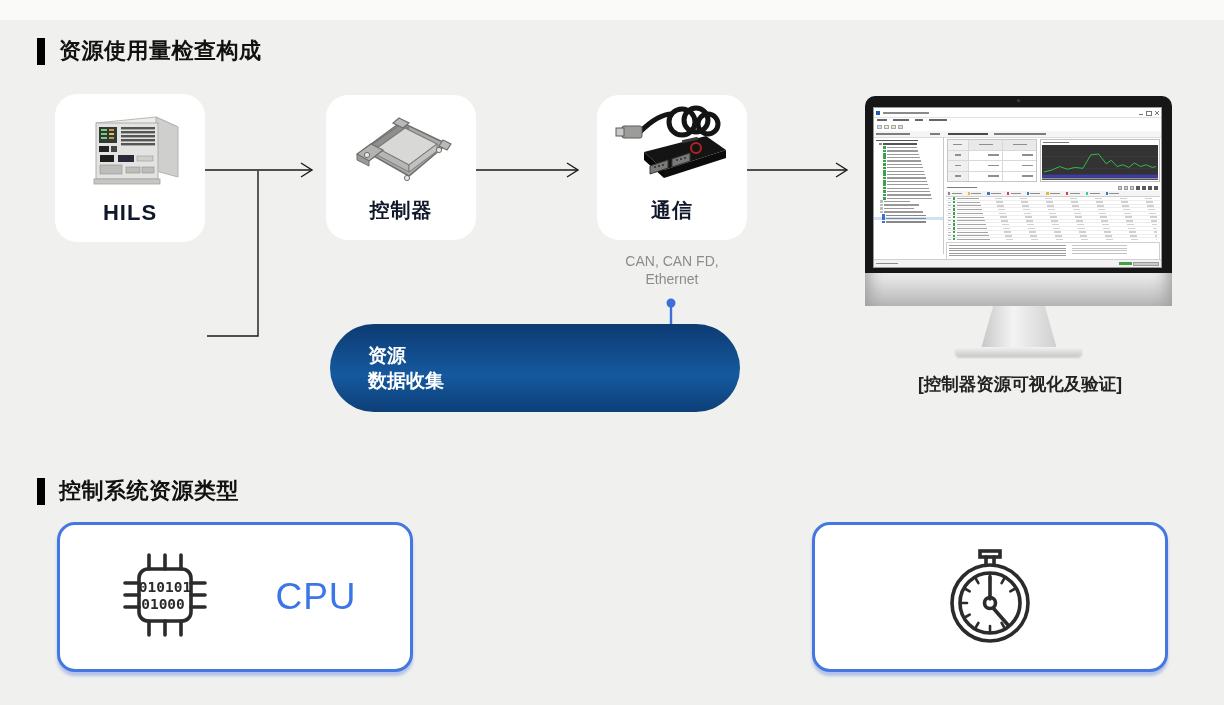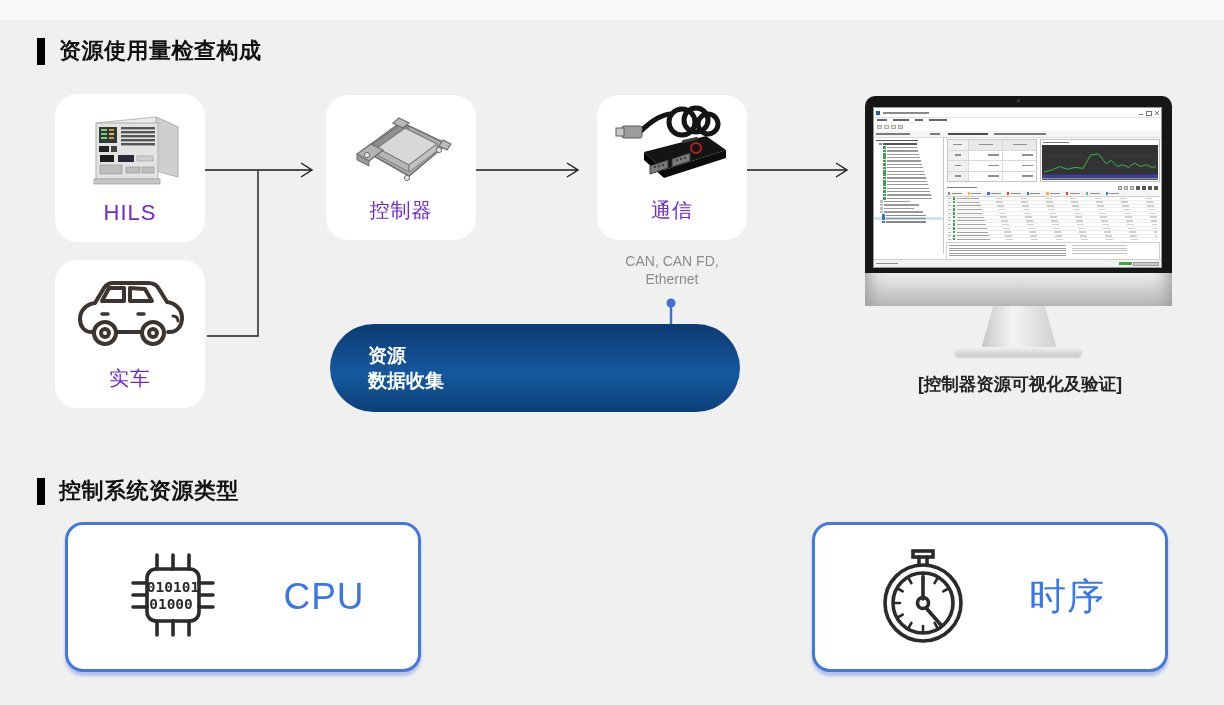--- a/index.html
+++ b/index.html
@@ -9,21 +9,21 @@
 
   
   .sec-title{position:absolute;display:flex;align-items:center;gap:14px;}
   .sec-title .bar{width:8px;height:27px;background:#000;}
   .sec-title .txt{font-size:22px;font-weight:700;color:#111;letter-spacing:.5px;}
 
   
   .node-card{position:absolute;background:#fff;border-radius:22px;display:flex;flex-direction:column;
              align-items:center;justify-content:flex-end;padding-bottom:16px;box-sizing:border-box;}
   .node-card .icon-wrap{flex:1;display:flex;align-items:center;justify-content:center;width:100%;}
-  .node-label{font-size:20px;color:#6d28d9;font-weight:400;letter-spacing:1px;}
+  .node-label{font-size:20px;color:#0f172a;font-weight:700;letter-spacing:1px;}
   .hils-label{font-size:22px;letter-spacing:1px;}
 
   .comm-sub{position:absolute;left:597px;top:252px;width:150px;text-align:center;
             color:#8c8c8c;font-size:14px;line-height:18px;}
 
   .flow-svg{position:absolute;left:0;top:0;pointer-events:none;}
 
   
   .pill{position:absolute;left:330px;top:324px;width:410px;height:88px;border-radius:44px;
         background:linear-gradient(180deg,#0d3b73 0%,#15599e 58%,#0d3f78 100%);
@@ -186,37 +186,20 @@
             <rect x="22" y="64" width="22" height="9" stroke="#909090" stroke-width=".6"></rect>
             <rect x="48" y="66" width="14" height="6" stroke="#909090" stroke-width=".6"></rect>
             <rect x="64" y="66" width="12" height="6" stroke="#909090" stroke-width=".6"></rect>
           </g>
         <rect x="16" y="78" width="66" height="5" fill="#c6c6c4" stroke="#a2a2a0" stroke-width=".8"></rect>
       </svg>
     </div>
     <div class="node-label hils-label">HILS</div>
   </div>
 
-  <div class="node-card" style="left:55px;top:260px;width:150px;height:148px;">
-    <div class="icon-wrap">
-      <svg width="116" height="86" viewBox="0 0 116 86" fill="none" stroke="#3b3430" stroke-width="4" stroke-linecap="round" stroke-linejoin="round">
-        <path d="M22 62 h-3 c-7 0 -11 -6 -11 -13 c0 -9 7 -15 15 -16 l9 -15 c2 -3 5 -5 9 -5 h35 c5 0 9 2 11 6 l8 13 c9 1 15 8 15 16 c0 8 -5 14 -12 14 h-2"></path>
-        <path d="M44 62 h26"></path>
-        <path d="M37 18 l-7 13 h22 v-13 z" fill="none"></path>
-        <path d="M58 18 v13 h22 l-7 -12 z" fill="none"></path>
-        <circle cx="33" cy="63" r="11"></circle>
-          <circle cx="33" cy="63" r="4"></circle>
-        <circle cx="81" cy="63" r="11"></circle>
-          <circle cx="81" cy="63" r="4"></circle>
-        <path d="M30 44 h6 M66 44 h6" stroke-width="3.4"></path>
-        <path d="M101 46 c3 0 5 2 5 5" stroke-width="3"></path>
-      </svg>
-    </div>
-    <div class="node-label">实车</div>
-  </div>
 
   <div class="node-card" style="left:326px;top:95px;width:150px;height:145px;">
     <div class="icon-wrap">
       <svg width="116" height="96" viewBox="0 0 116 96">
         <polygon points="20,52 58,24 104,46 66,78" fill="#a9a9a7" stroke="#6f6f6d" stroke-width="1.5"></polygon>
         <polygon points="24,50 58,26 66,30 32,55" fill="#8f8f8d" stroke="#6f6f6d" stroke-width="1"></polygon>
         <polygon points="34,50 62,30 94,46 66,67" fill="#d8d8d6" stroke="#7c7c7a" stroke-width="1.2"></polygon>
         <polygon points="34,50 66,67 66,74 34,57" fill="#b5b5b3" stroke="#7c7c7a" stroke-width="1"></polygon>
         <polygon points="66,67 94,46 94,53 66,74" fill="#c2c2c0" stroke="#7c7c7a" stroke-width="1"></polygon>
         <polygon points="14,56 28,46 40,52 26,63" fill="#b3b3b1" stroke="#6f6f6d" stroke-width="1.2"></polygon>
@@ -602,21 +585,21 @@
   <div class="chin"></div>
   <div class="neck"></div>
   <div class="mbase"></div>
   <div class="monitor-caption">[控制器资源可视化及验证]</div>
 
   <div class="sec-title" style="left:37px;top:476px;">
     <div class="bar"></div>
     <div class="txt">控制系统资源类型</div>
   </div>
 
-  <div class="blue-card" style="left:57px;top:522px;width:356px;height:150px;margin-left:8px;">
+  <div class="blue-card" style="left:57px;top:522px;width:356px;height:150px;">
     <div>
       <svg width="104" height="104" viewBox="0 0 104 104" fill="none" stroke="#2b2b2b" stroke-width="3.6" stroke-linecap="round">
         <rect x="26" y="26" width="52" height="52" rx="9"></rect>
         <path d="M36 26 V12 M52 26 V12 M68 26 V12"></path>
         <path d="M36 78 V92 M52 78 V92 M68 78 V92"></path>
         <path d="M26 40 H12 M26 52 H12 M26 64 H12"></path>
         <path d="M78 40 H92 M78 52 H92 M78 64 H92"></path>
         <text class="chip-bin" x="52" y="49" text-anchor="middle" font-size="14.5" fill="#2b2b2b" stroke="none">010101</text>
         <text class="chip-bin" x="50" y="66" text-anchor="middle" font-size="14.5" fill="#2b2b2b" stroke="none">01000</text>
       </svg>
@@ -642,15 +625,14 @@
           <path d="M20 60 h5"></path>
             <path d="M34 36 l2.4 4.2"></path>
             <path d="M23.5 46 l4.2 2.4"></path>
             <path d="M62 84 l-2.4 -4.2"></path>
         </g>
         <path d="M48 34 V56"></path>
         <path d="M52 66 L66 82"></path>
         <circle cx="48" cy="60" r="5.5"></circle>
       </svg>
     </div>
-    <div class="blue-label">时序</div>
   </div>
 </div>
 
 </body></html>

